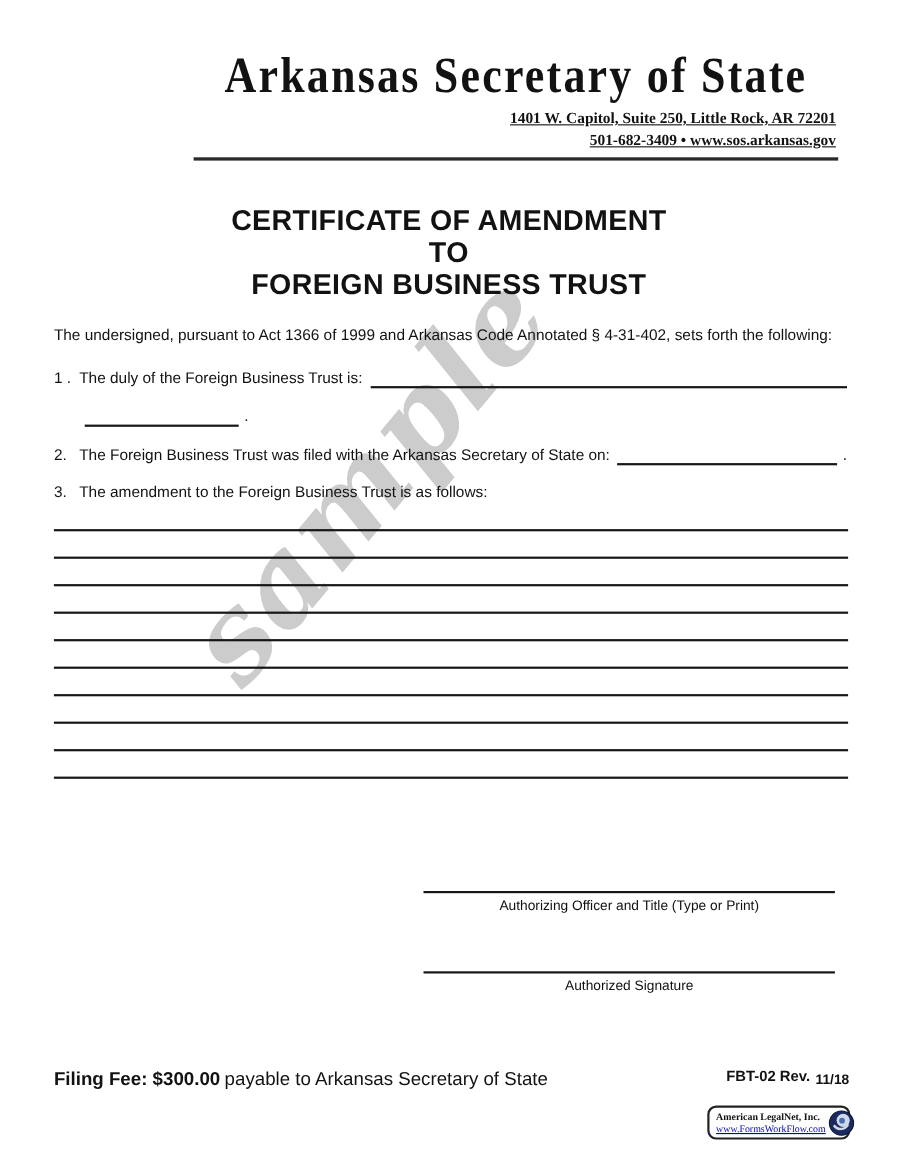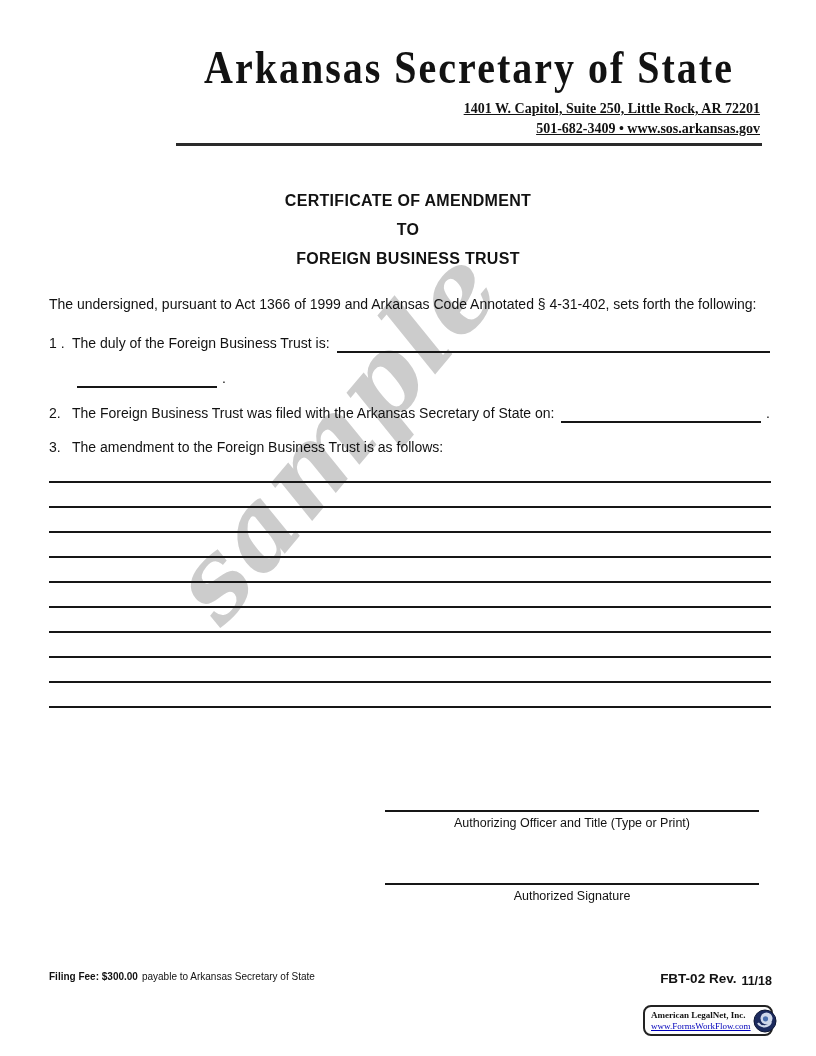--- a/index.html
+++ b/index.html
@@ -32,21 +32,21 @@
   .addr {
     position:absolute; right:56px; top:99px; text-align:right;
     font-family:"Liberation Serif","DejaVu Serif",serif; font-weight:bold;
     font-size:14px; line-height:20px; white-space:nowrap;text-decoration:underline;
   }
   .header-rule { position:absolute; left:176px; top:143px; width:586px; height:3px; background:#2a2a2a; }
 
   
   .doc-title {
     position:absolute; left:0; top:186px; width:816px; text-align:center;
-    font-weight:bold; font-size:16px; line-height:29px; letter-spacing:0.3px;
+    font-weight:bold; font-size:26px; line-height:29px; letter-spacing:0.3px;
   }
 
   
   .intro { position:absolute; left:49px; top:296px; font-size:14px; white-space:nowrap; }
 
   
   .row { position:absolute; display:flex; white-space:nowrap; font-size:14px; line-height:19px; }
   .num { flex:0 0 23px; }
   .fill { border-bottom:2px solid #161616; }
   .fill-flex { flex:1 1 auto; margin-left:7px; }
@@ -67,21 +67,21 @@
 
   
   .sig-line  { position:absolute; left:385px; width:374px; height:0; border-bottom:2px solid #161616; }
   .sig-line-1 { top:810px; }
   .sig-line-2 { top:883px; }
   .sig-label { position:absolute; left:385px; width:374px; text-align:center; font-size:12.5px; }
   .sig-label-1 { top:816px; }
   .sig-label-2 { top:889px; }
 
   
-  .fee { position:absolute; left:49px; top:971px; font-size:10px; }
+  .fee { position:absolute; left:49px; top:971px; font-size:17px; }
   .fee-strong { font-weight:bold; }
   .fee-rest { margin-left:4px; }
   .formcode { position:absolute; right:44px; top:971px; font-size:13.5px; font-weight:bold; white-space:nowrap; }
   .rev { display:inline-block; font-size:12.5px; margin-left:5px; transform:translateY(2px); }
 
   
   .badge {
     position:absolute; left:643px; top:1005px; width:130px; height:31px;
     border:2px solid #222; border-radius:8px; background:#fdfdfd;
     display:flex; align-items:center; padding:1px 3px 1px 6px; box-sizing:border-box;

